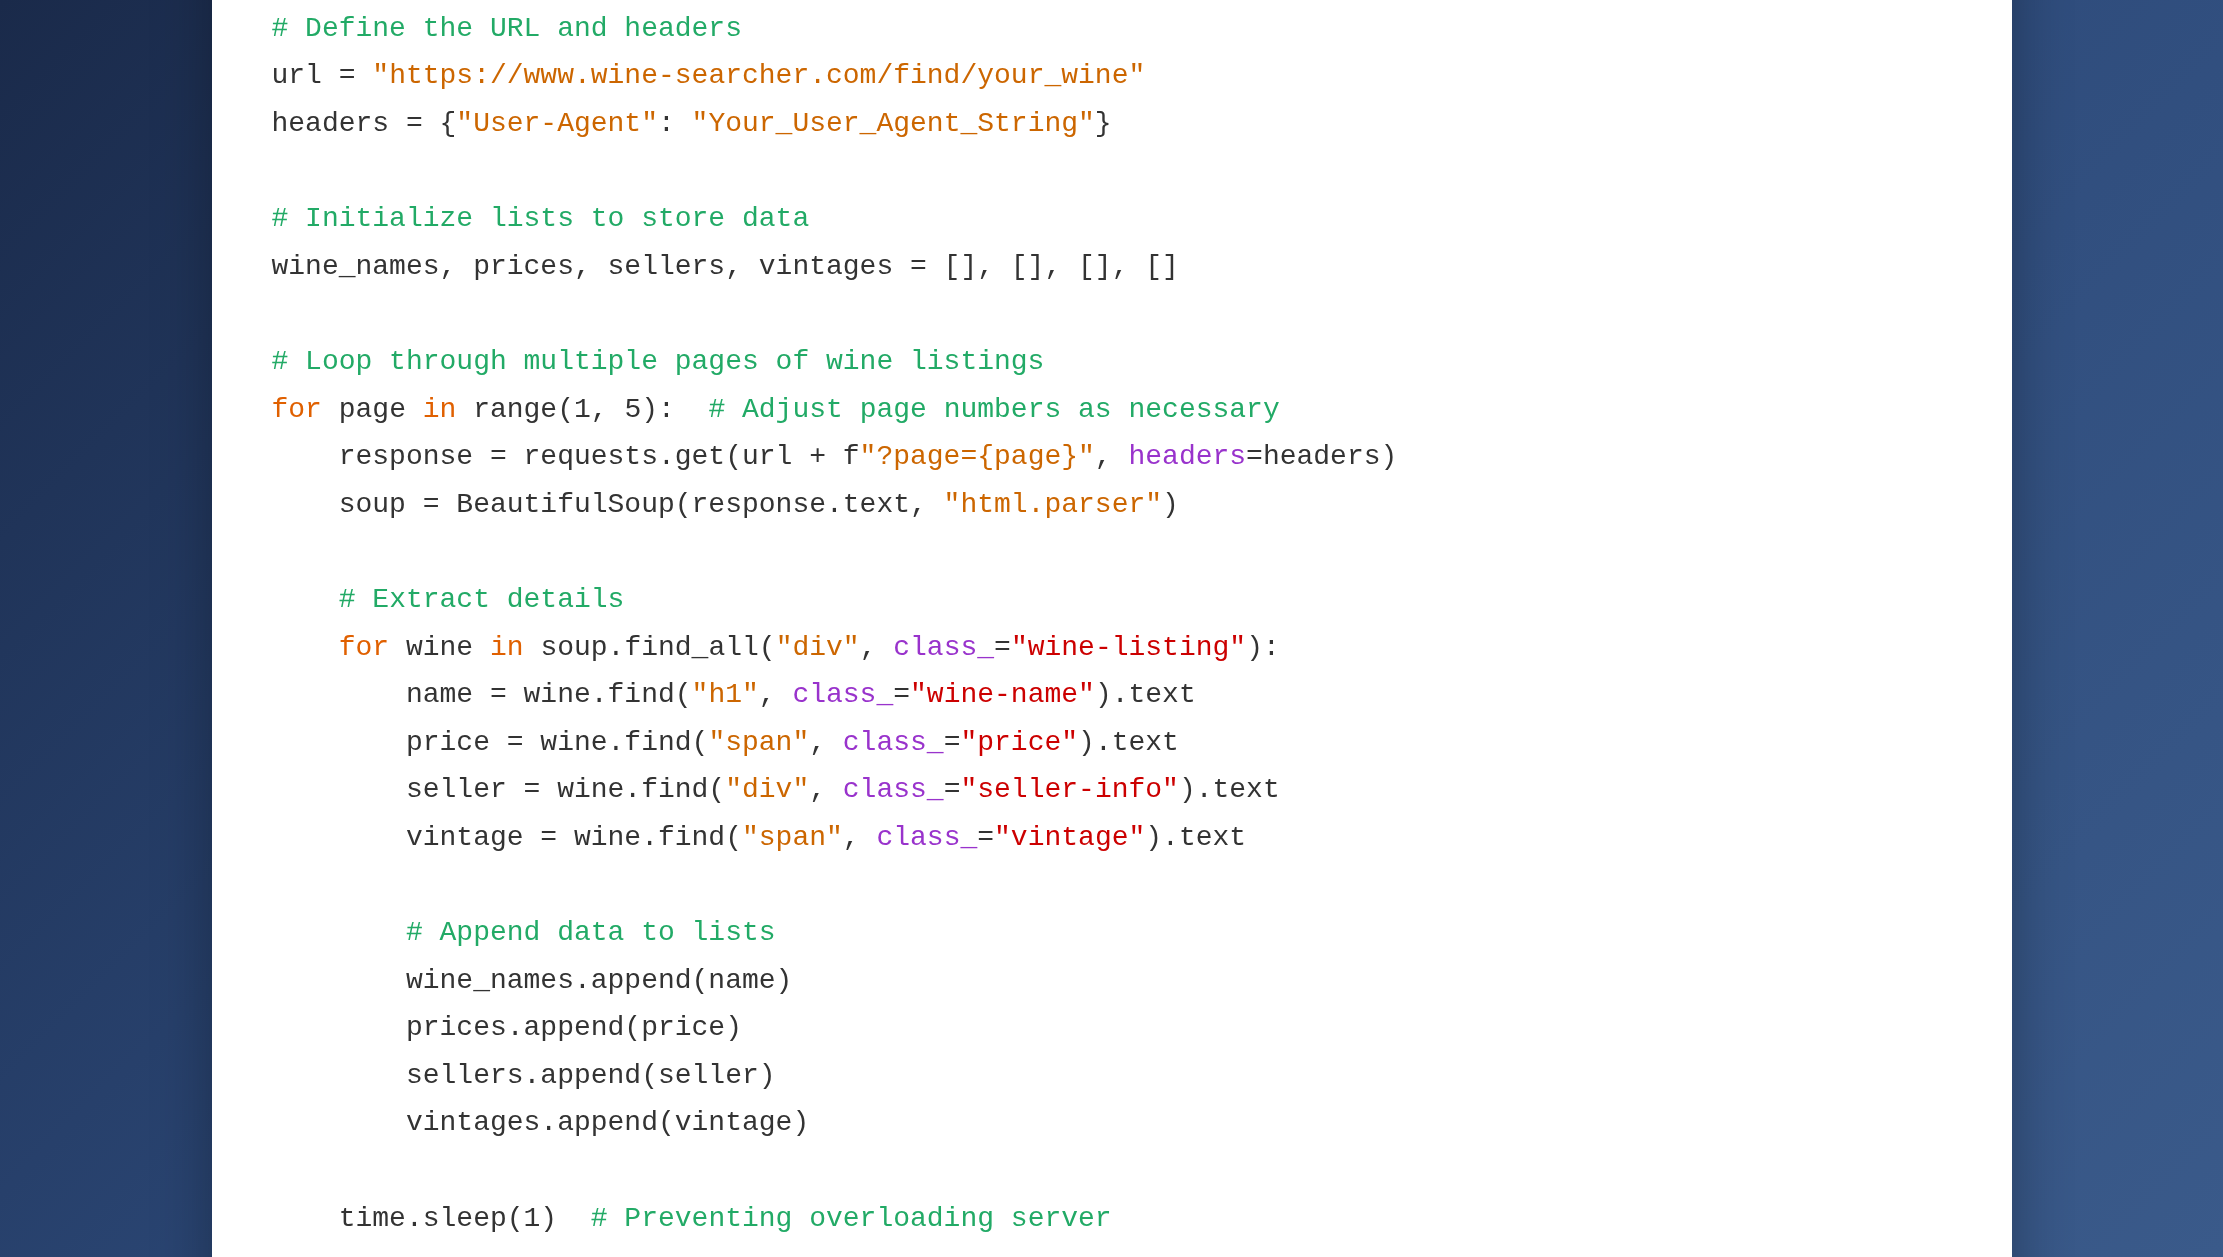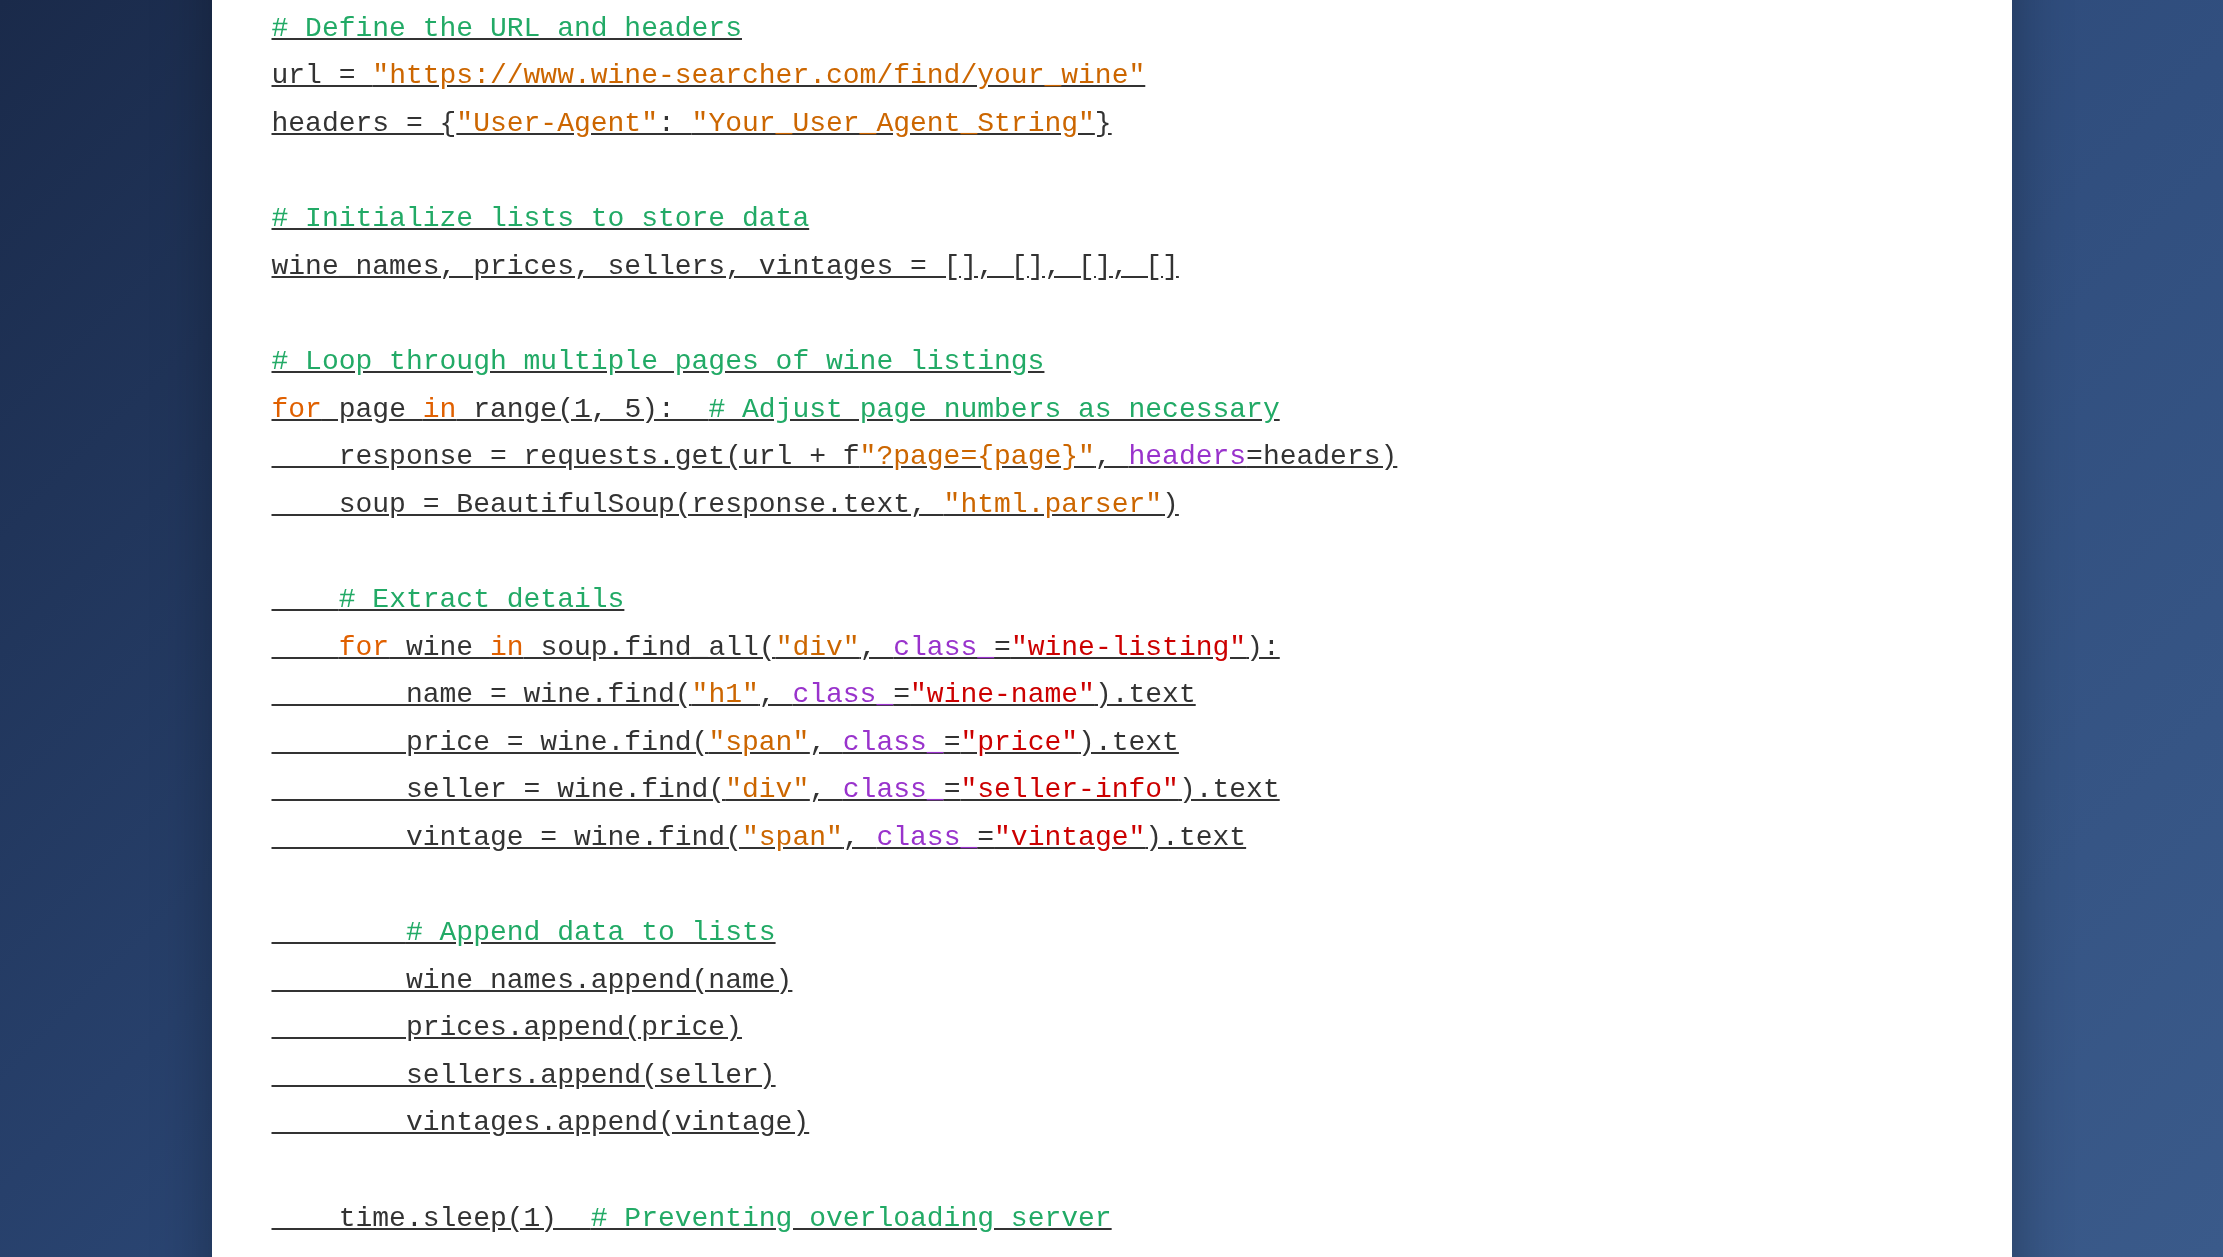--- a/index.html
+++ b/index.html
@@ -33,21 +33,20 @@
       font-family: 'Courier New', Courier, monospace;
       font-size: 28px;
       line-height: 1.7;
       color: #333;
       white-space: pre;
     }                          
 
     .line {
       display: block;
       min-height: 1.7em;
-      text-decoration: underline;
     }
   </style>
 </head>
 <body>
 
 <div class="code-window">
 
   <div class="code-block" id="code-container"><span class="line"><span style="color: rgb(51, 51, 51);"></span></span><span class="line"><span style="color: rgb(34, 170, 102);"># Define the URL and headers</span></span><span class="line"><span style="color: rgb(51, 51, 51);">url = </span><span style="color: rgb(204, 102, 0);">"https://www.wine-searcher.com/find/your_wine"</span></span><span class="line"><span style="color: rgb(51, 51, 51);">headers = {</span><span style="color: rgb(204, 102, 0);">"User-Agent"</span><span style="color: rgb(51, 51, 51);">: </span><span style="color: rgb(204, 102, 0);">"Your_User_Agent_String"</span><span style="color: rgb(51, 51, 51);">}</span></span><span class="line"><span style="color: rgb(51, 51, 51);"></span></span><span class="line"><span style="color: rgb(34, 170, 102);"># Initialize lists to store data</span></span><span class="line"><span style="color: rgb(51, 51, 51);">wine_names, prices, sellers, vintages = [], [], [], []</span></span><span class="line"><span style="color: rgb(51, 51, 51);"></span></span><span class="line"><span style="color: rgb(34, 170, 102);"># Loop through multiple pages of wine listings</span></span><span class="line"><span style="color: rgb(224, 96, 0);">for</span><span style="color: rgb(51, 51, 51);"> page </span><span style="color: rgb(224, 96, 0);">in</span><span style="color: rgb(51, 51, 51);"> range(1, 5):  </span><span style="color: rgb(34, 170, 102);"># Adjust page numbers as necessary</span></span><span class="line"><span style="color: rgb(51, 51, 51);">    response = requests.get(url + f</span><span style="color: rgb(204, 102, 0);">"?page={page}"</span><span style="color: rgb(51, 51, 51);">, </span><span style="color: rgb(153, 51, 204);">headers</span><span style="color: rgb(51, 51, 51);">=headers)</span></span><span class="line"><span style="color: rgb(51, 51, 51);">    soup = BeautifulSoup(response.text, </span><span style="color: rgb(204, 102, 0);">"html.parser"</span><span style="color: rgb(51, 51, 51);">)</span></span><span class="line"><span style="color: rgb(51, 51, 51);"></span></span><span class="line"><span style="color: rgb(51, 51, 51);">    </span><span style="color: rgb(34, 170, 102);"># Extract details</span></span><span class="line"><span style="color: rgb(51, 51, 51);">    </span><span style="color: rgb(224, 96, 0);">for</span><span style="color: rgb(51, 51, 51);"> wine </span><span style="color: rgb(224, 96, 0);">in</span><span style="color: rgb(51, 51, 51);"> soup.find_all(</span><span style="color: rgb(204, 102, 0);">"div"</span><span style="color: rgb(51, 51, 51);">, </span><span style="color: rgb(153, 51, 204);">class_</span><span style="color: rgb(51, 51, 51);">=</span><span style="color: rgb(204, 0, 0);">"wine-listing"</span><span style="color: rgb(51, 51, 51);">):</span></span><span class="line"><span style="color: rgb(51, 51, 51);">        name = wine.find(</span><span style="color: rgb(204, 102, 0);">"h1"</span><span style="color: rgb(51, 51, 51);">, </span><span style="color: rgb(153, 51, 204);">class_</span><span style="color: rgb(51, 51, 51);">=</span><span style="color: rgb(204, 0, 0);">"wine-name"</span><span style="color: rgb(51, 51, 51);">).text</span></span><span class="line"><span style="color: rgb(51, 51, 51);">        price = wine.find(</span><span style="color: rgb(204, 102, 0);">"span"</span><span style="color: rgb(51, 51, 51);">, </span><span style="color: rgb(153, 51, 204);">class_</span><span style="color: rgb(51, 51, 51);">=</span><span style="color: rgb(204, 0, 0);">"price"</span><span style="color: rgb(51, 51, 51);">).text</span></span><span class="line"><span style="color: rgb(51, 51, 51);">        seller = wine.find(</span><span style="color: rgb(204, 102, 0);">"div"</span><span style="color: rgb(51, 51, 51);">, </span><span style="color: rgb(153, 51, 204);">class_</span><span style="color: rgb(51, 51, 51);">=</span><span style="color: rgb(204, 0, 0);">"seller-info"</span><span style="color: rgb(51, 51, 51);">).text</span></span><span class="line"><span style="color: rgb(51, 51, 51);">        vintage = wine.find(</span><span style="color: rgb(204, 102, 0);">"span"</span><span style="color: rgb(51, 51, 51);">, </span><span style="color: rgb(153, 51, 204);">class_</span><span style="color: rgb(51, 51, 51);">=</span><span style="color: rgb(204, 0, 0);">"vintage"</span><span style="color: rgb(51, 51, 51);">).text</span></span><span class="line"><span style="color: rgb(51, 51, 51);"></span></span><span class="line"><span style="color: rgb(51, 51, 51);">        </span><span style="color: rgb(34, 170, 102);"># Append data to lists</span></span><span class="line"><span style="color: rgb(51, 51, 51);">        wine_names.append(name)</span></span><span class="line"><span style="color: rgb(51, 51, 51);">        prices.append(price)</span></span><span class="line"><span style="color: rgb(51, 51, 51);">        sellers.append(seller)</span></span><span class="line"><span style="color: rgb(51, 51, 51);">        vintages.append(vintage)</span></span><span class="line"><span style="color: rgb(51, 51, 51);"></span></span><span class="line"><span style="color: rgb(51, 51, 51);">    time.sleep(1)  </span><span style="color: rgb(34, 170, 102);"># Preventing overloading server</span></span><span class="line"><span style="color: rgb(51, 51, 51);"></span></span></div>
 </div>
 

